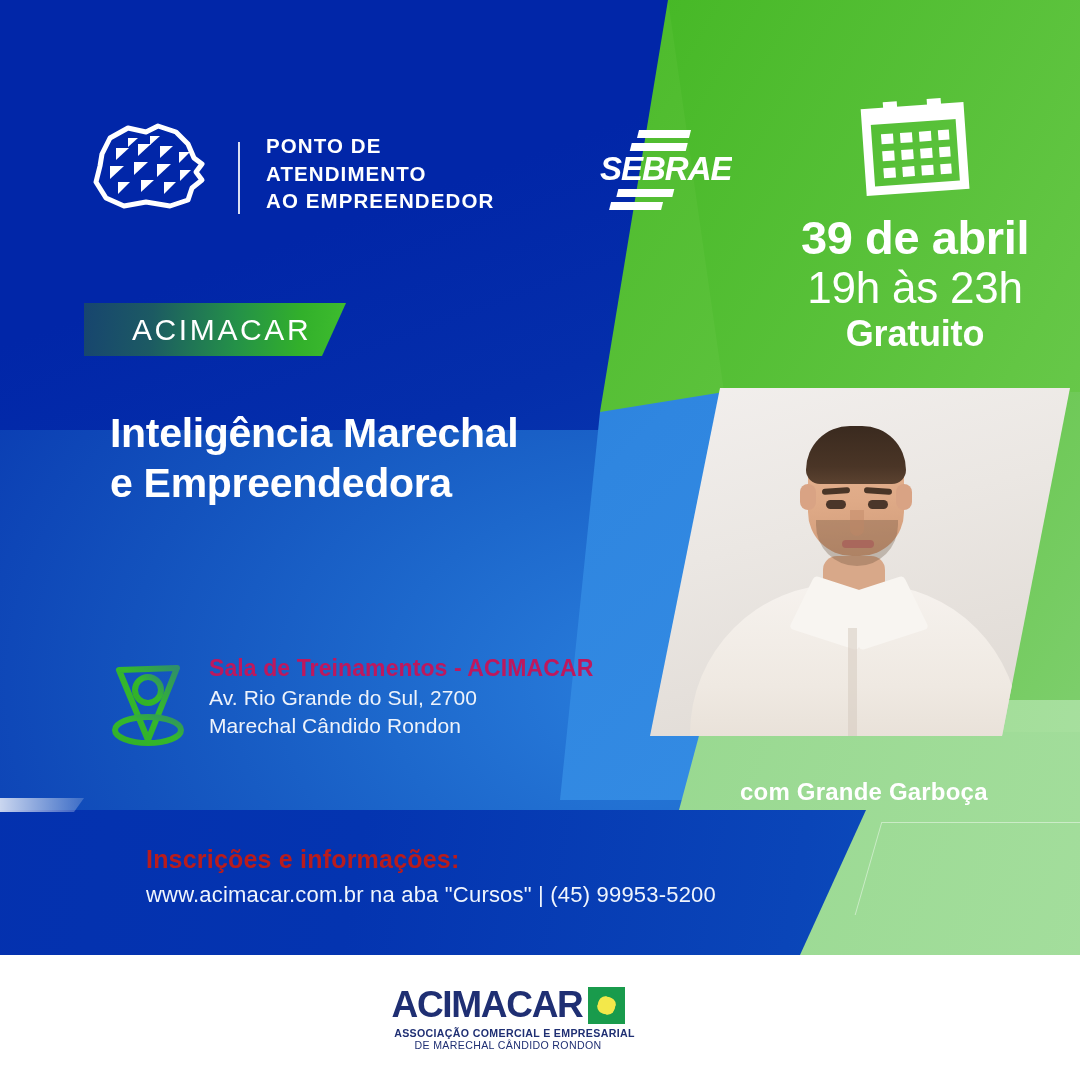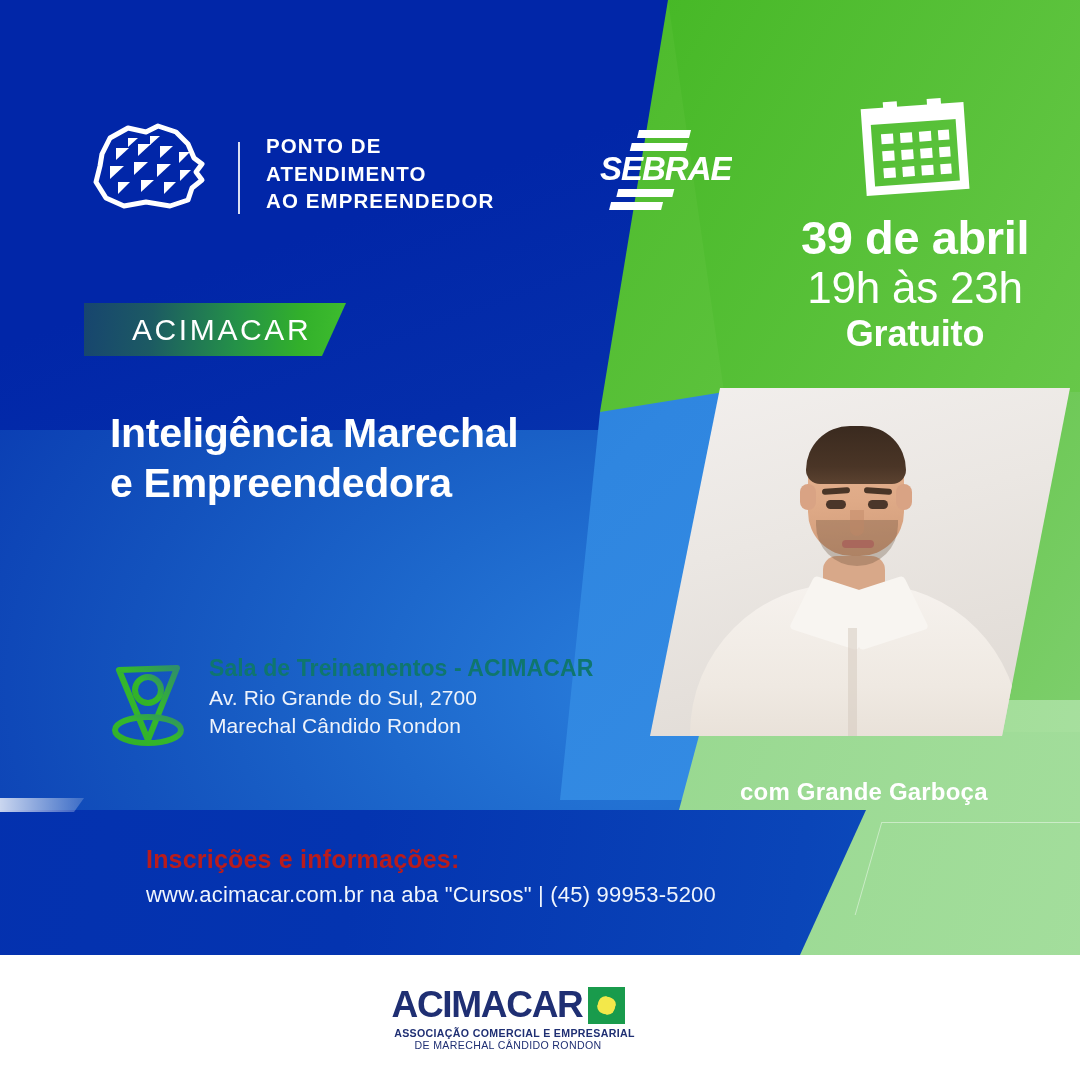--- a/index.html
+++ b/index.html
@@ -99,21 +99,21 @@
   
   .title{position:absolute;left:110px;top:408px;width:560px;color:#fff;
     font-size:41px;font-weight:bold;line-height:1.23;letter-spacing:-.3px;}
   .subtitle{position:absolute;left:110px;top:520px;width:560px;color:#3fc13c;
     font-size:19.5px;line-height:1.62;letter-spacing:.1px;}
 
   
   .loc{position:absolute;left:105px;top:648px;display:flex;gap:18px;align-items:flex-start;}
   .pin-icon{width:86px;height:96px;flex:none;margin-top:6px;}
   .loc-text{padding-top:6px;}
-  .loc-title{color:#0f766e;font-size:23px;font-weight:bold;line-height:1.3;letter-spacing:.1px;}
+  .loc-title{color:#be185d;font-size:23px;font-weight:bold;line-height:1.3;letter-spacing:.1px;}
   .loc-line{color:#eef3fb;font-size:21px;line-height:1.33;letter-spacing:.1px;}
 
   
   .speaker{position:absolute;left:740px;top:778px;color:#fff;font-size:24px;font-weight:bold;letter-spacing:.2px;}
 
   
   .bar{position:absolute;left:0;top:0;width:1080px;height:1080px;
     clip-path:polygon(0px 810px,866px 810px,800px 955px,0px 955px);
     background:linear-gradient(100deg,#0430ae 0%,#0434b0 40%,#0a45b8 75%,#0f55c2 100%);}
   .bar-accent{position:absolute;left:0;top:798px;width:84px;height:14px;

